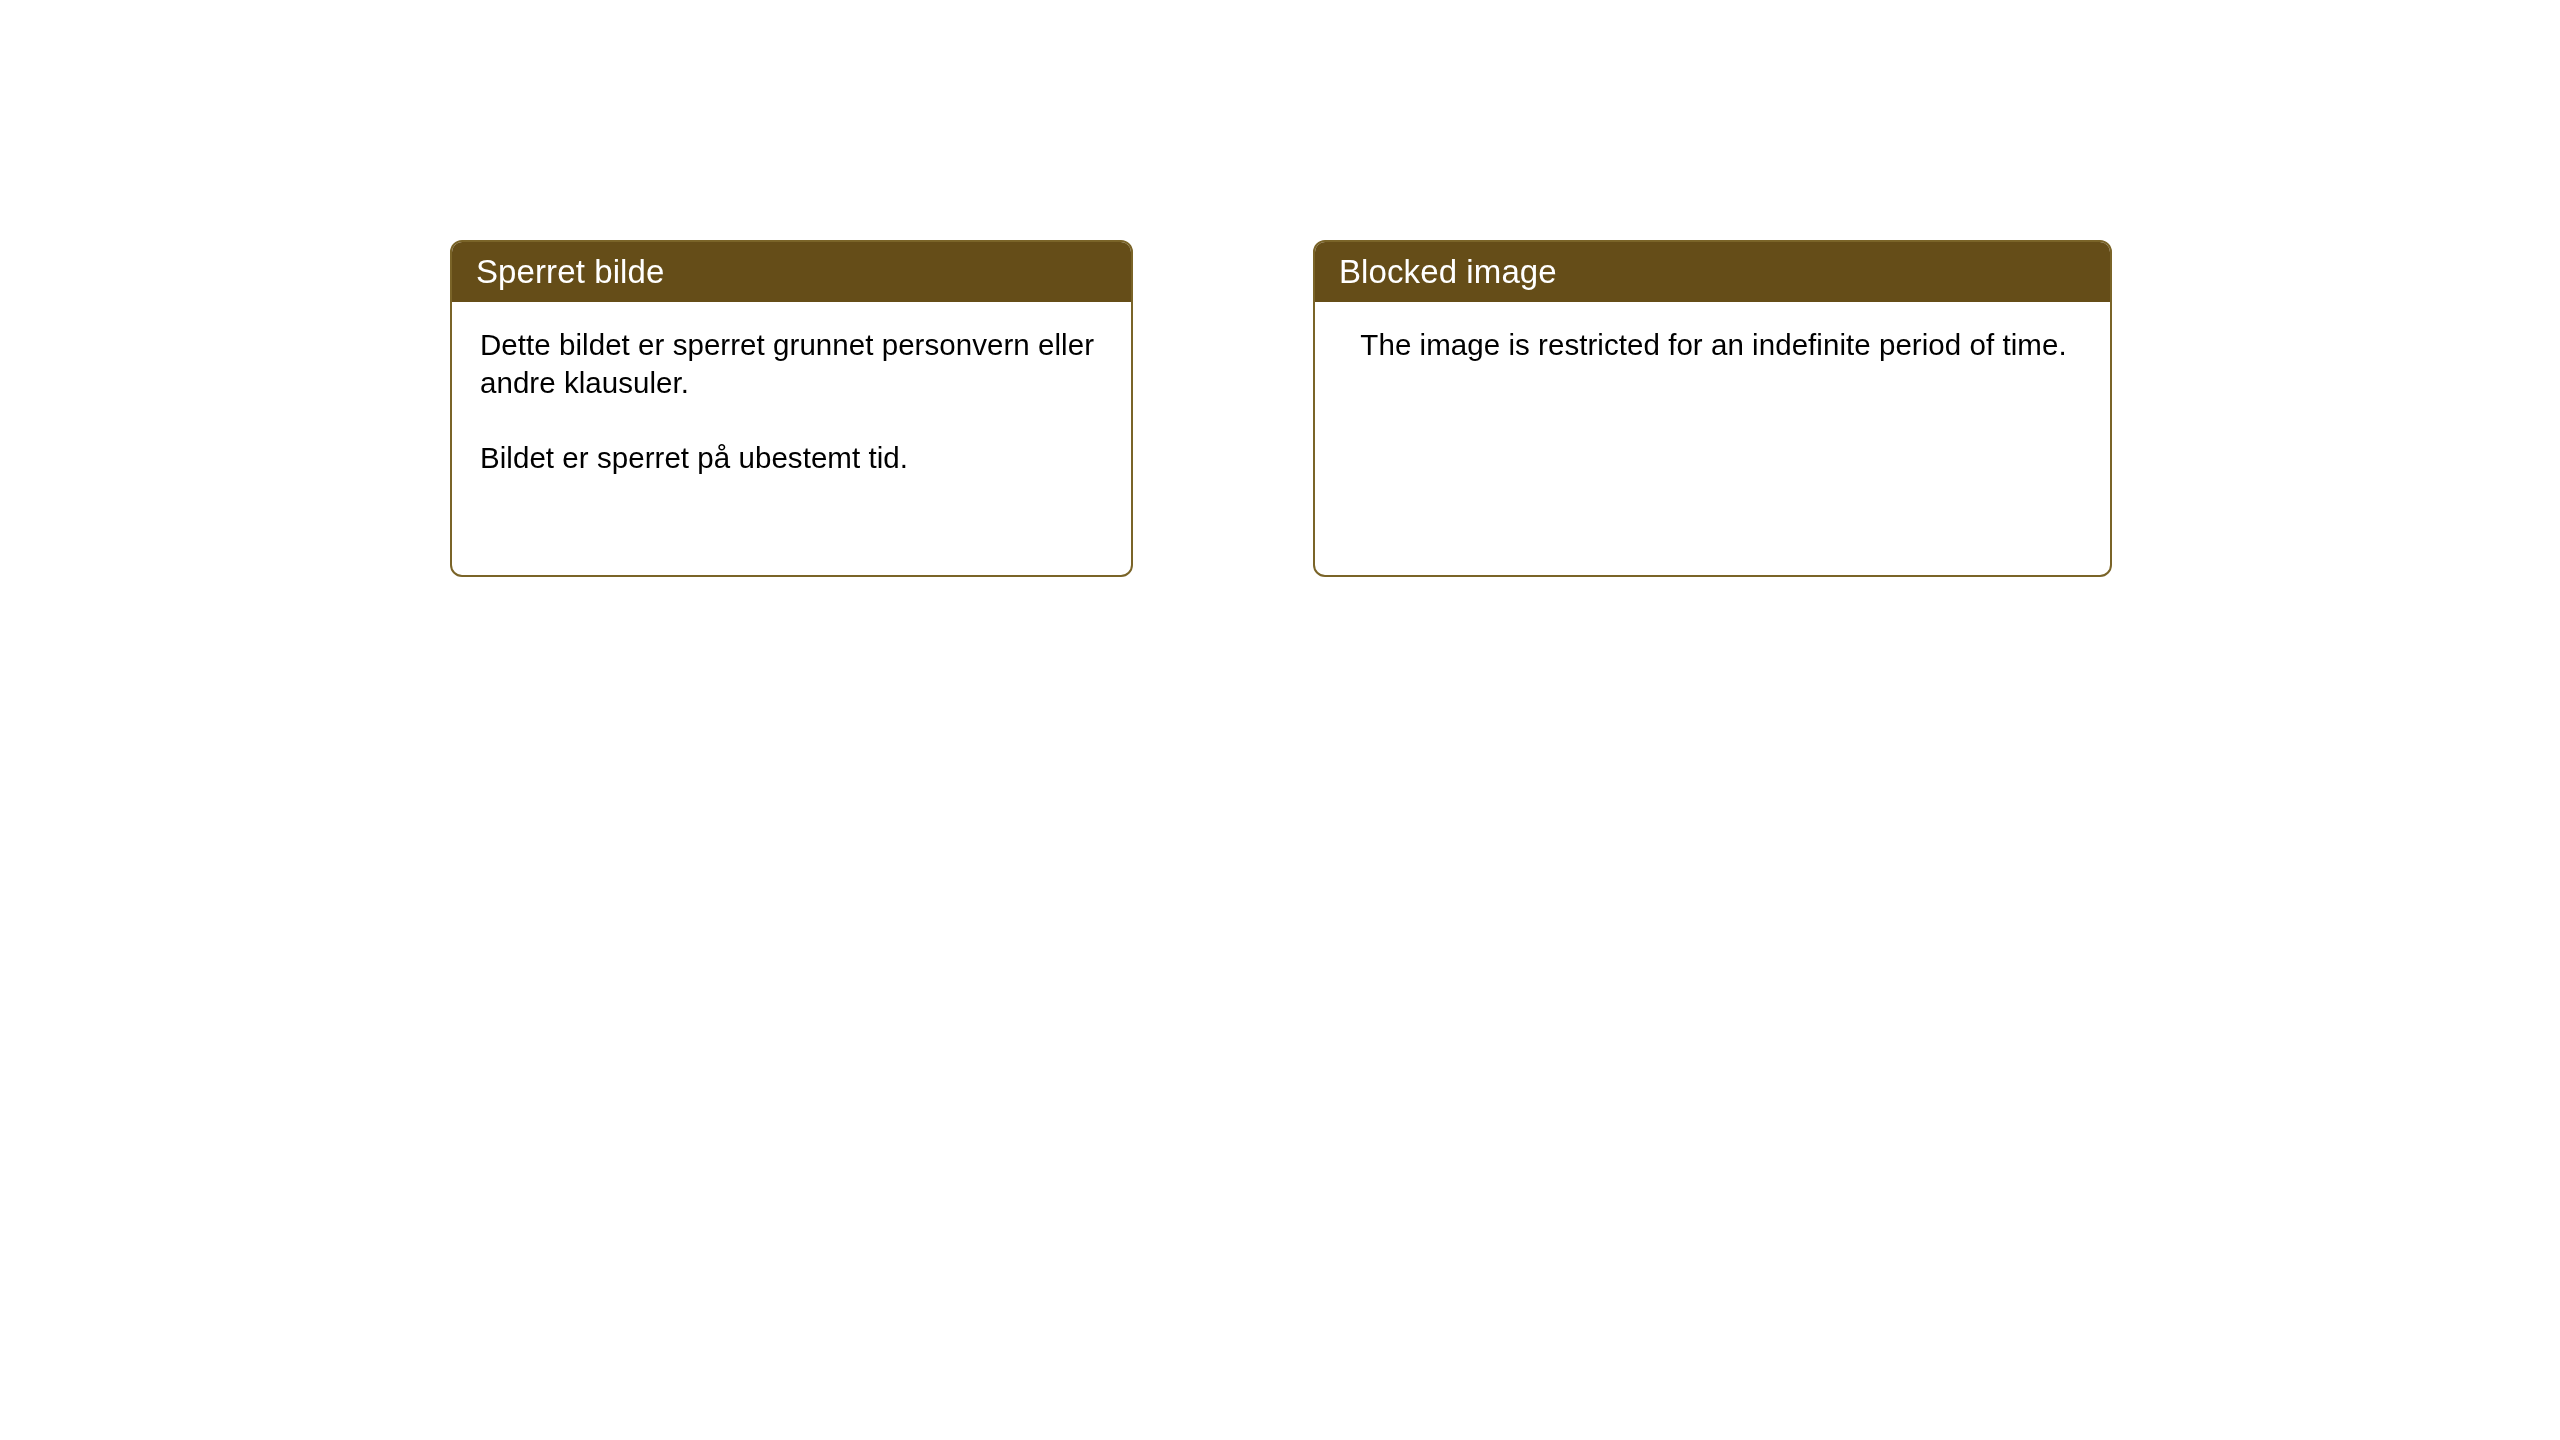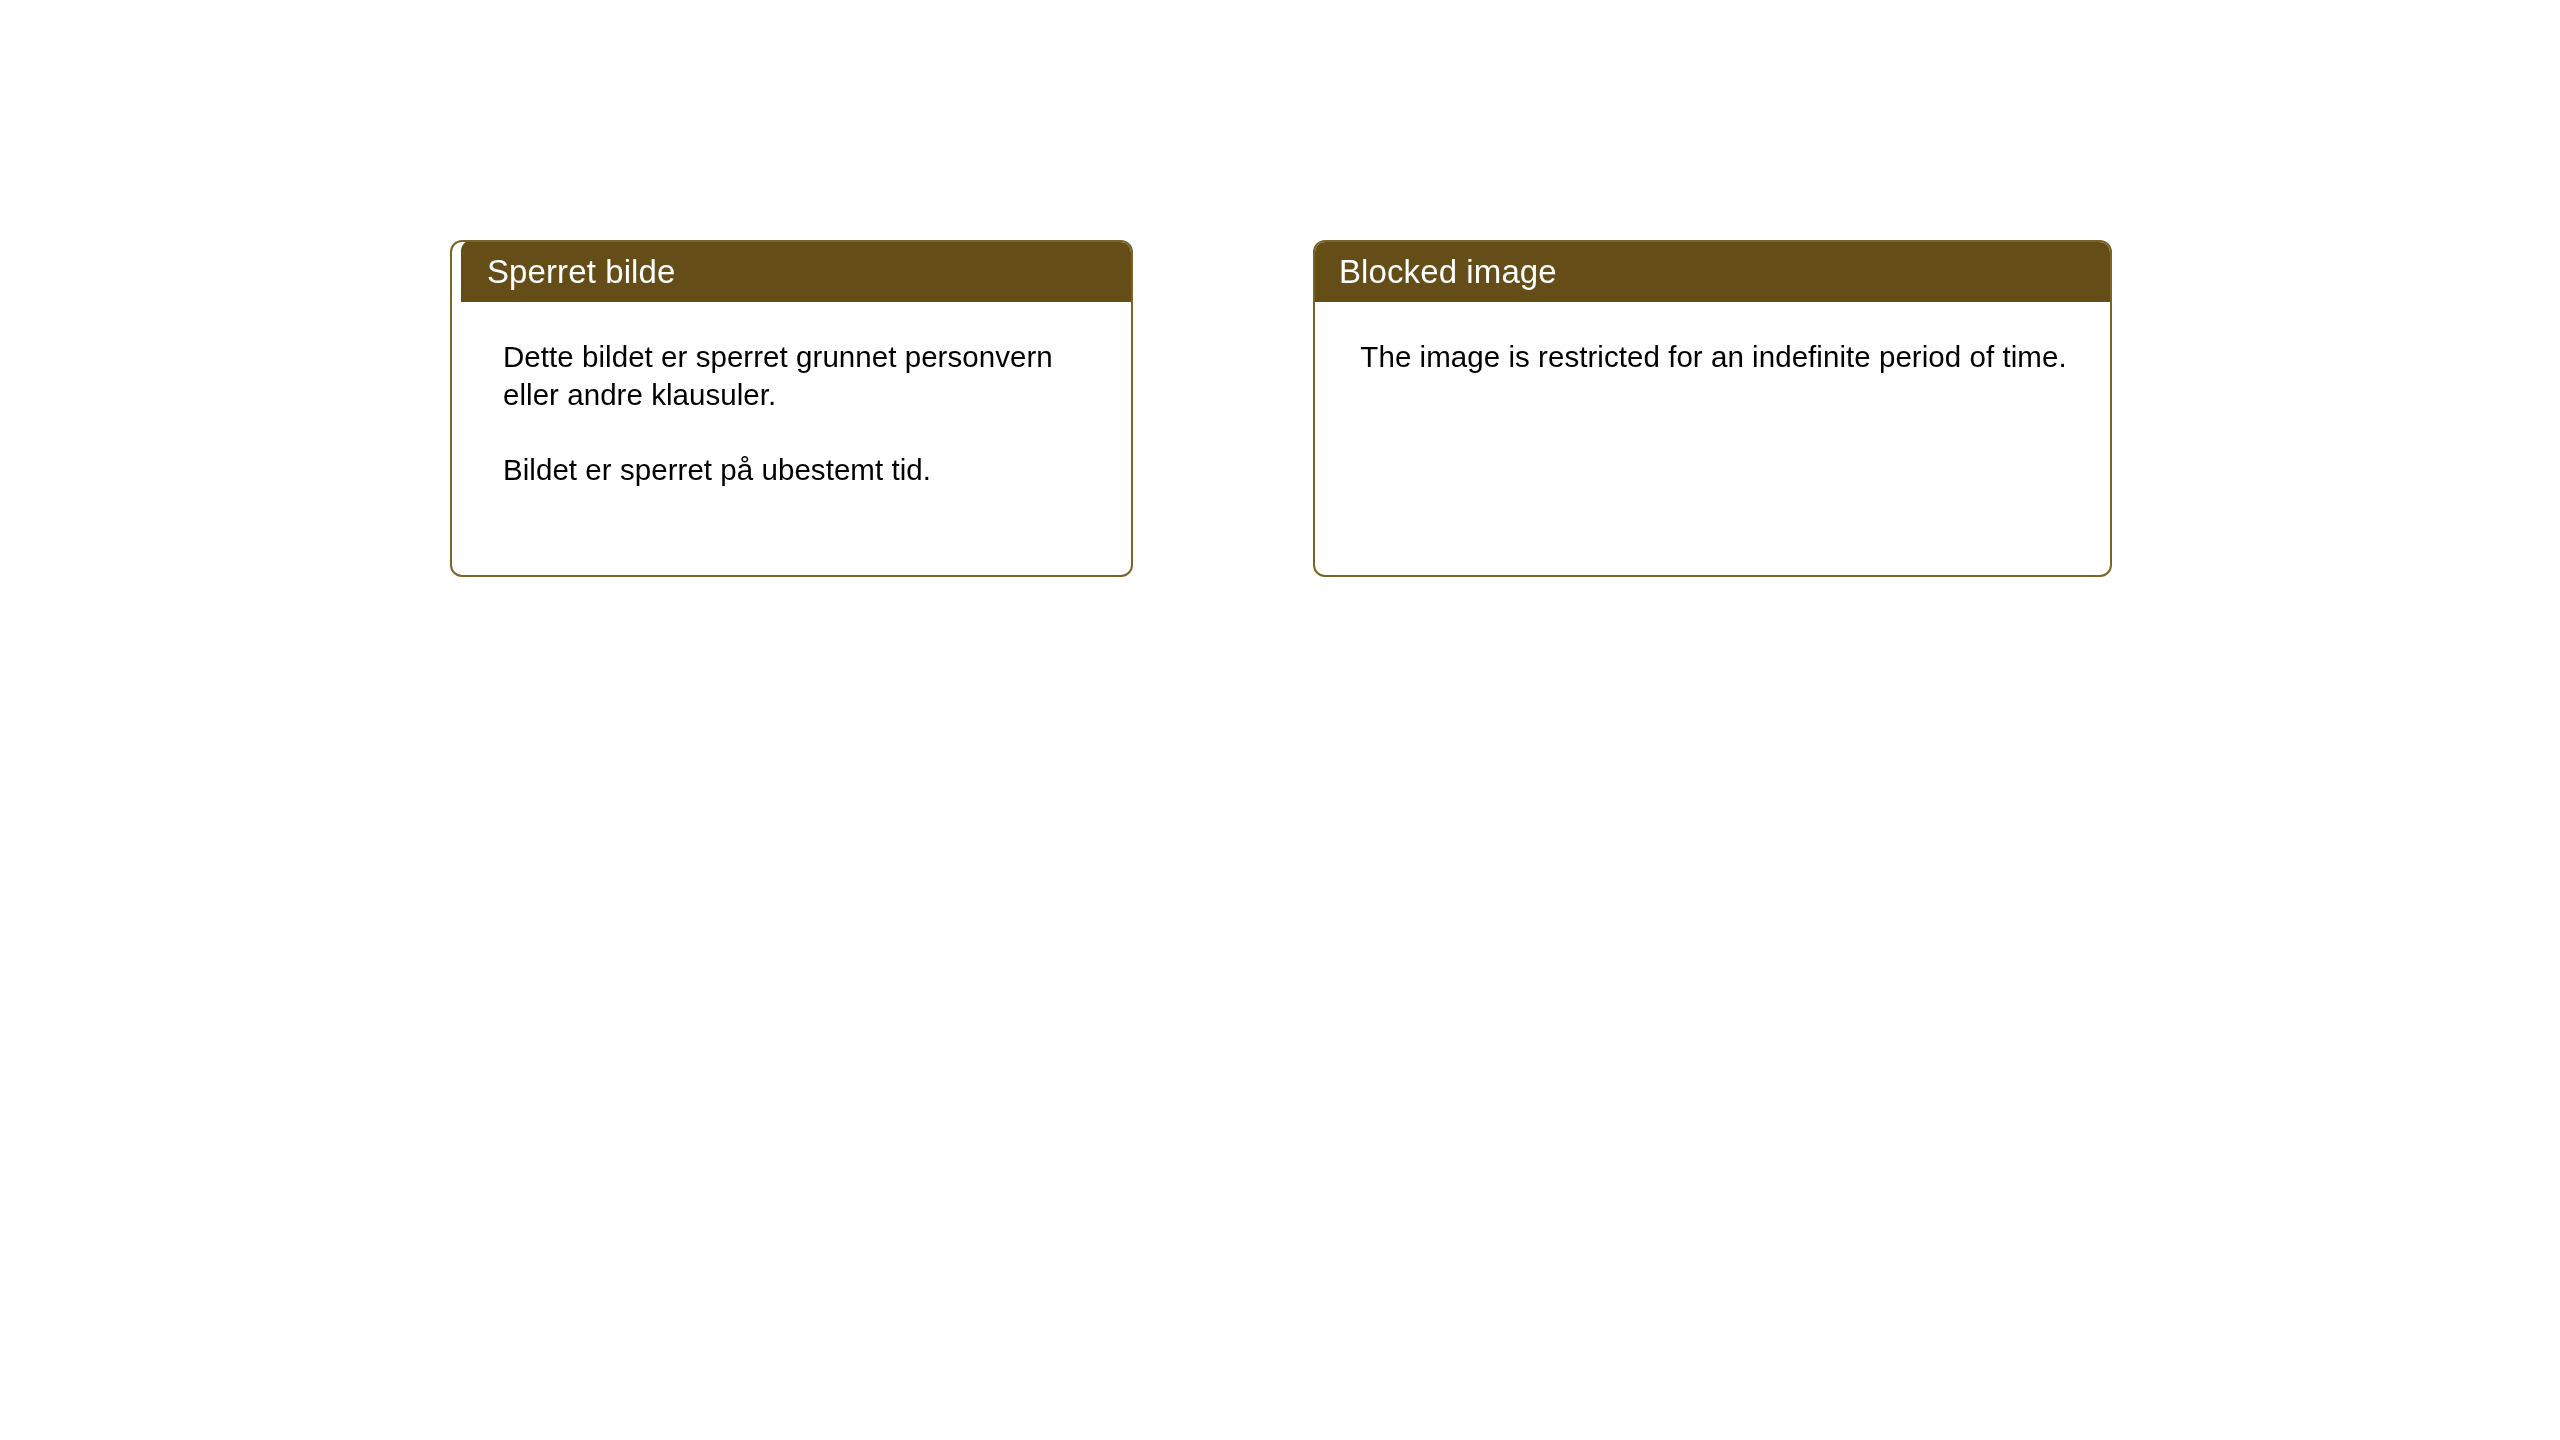--- a/index.html
+++ b/index.html
@@ -30,21 +30,20 @@
     background: #ffffff;
     border: 2px solid #7a6428;
     border-radius: 12px;
     overflow: hidden;
   }
 
   #card-no {
     left: 450px;
     width: 683px;
     height: 337px;
-    padding-left: 11px;
   }
 
   #card-en {
     left: 1313px;
     width: 799px;
     height: 337px;
     text-align: center;
   }
 
   .card-header {
@@ -68,21 +67,21 @@
     white-space: nowrap;
   }
 
   .card-body {
     box-sizing: border-box;
     padding: 24px 26px 0 28px;
     background: #ffffff;
   }
 
   .card-paragraph {
-    margin: 12px;
+    margin: 0;
     color: #000000;
     font-size: 29.5px;
     line-height: 1.30;
     font-weight: 400;
     letter-spacing: 0.05px;
   }
 
   .card-paragraph + .card-paragraph {
     margin-top: 36px;
   }

